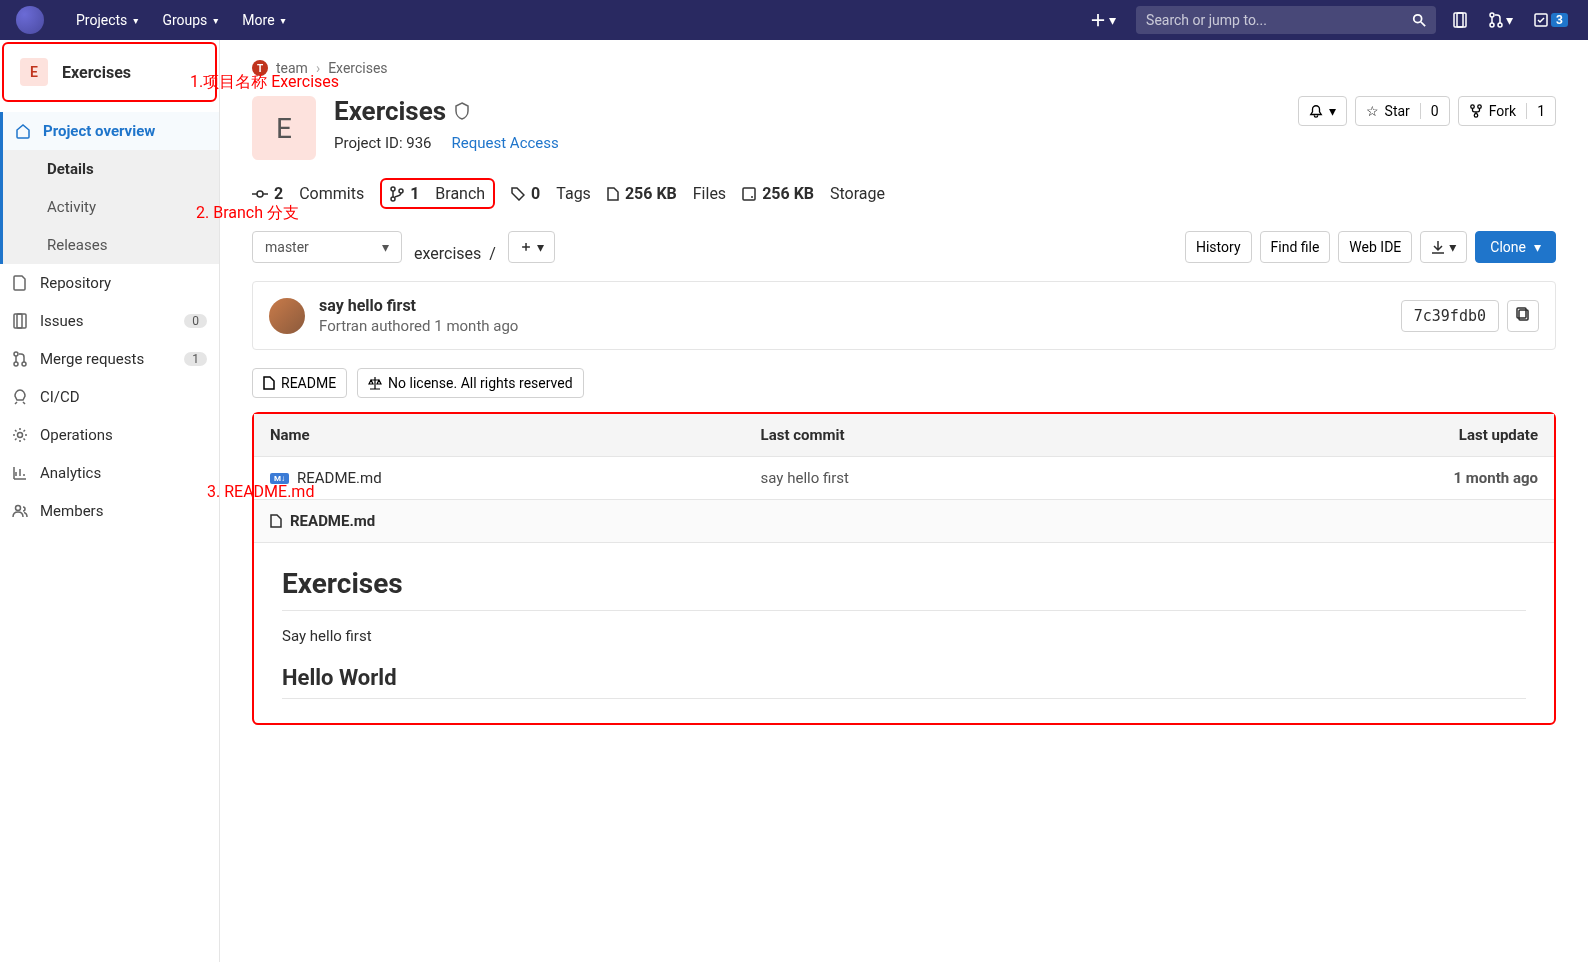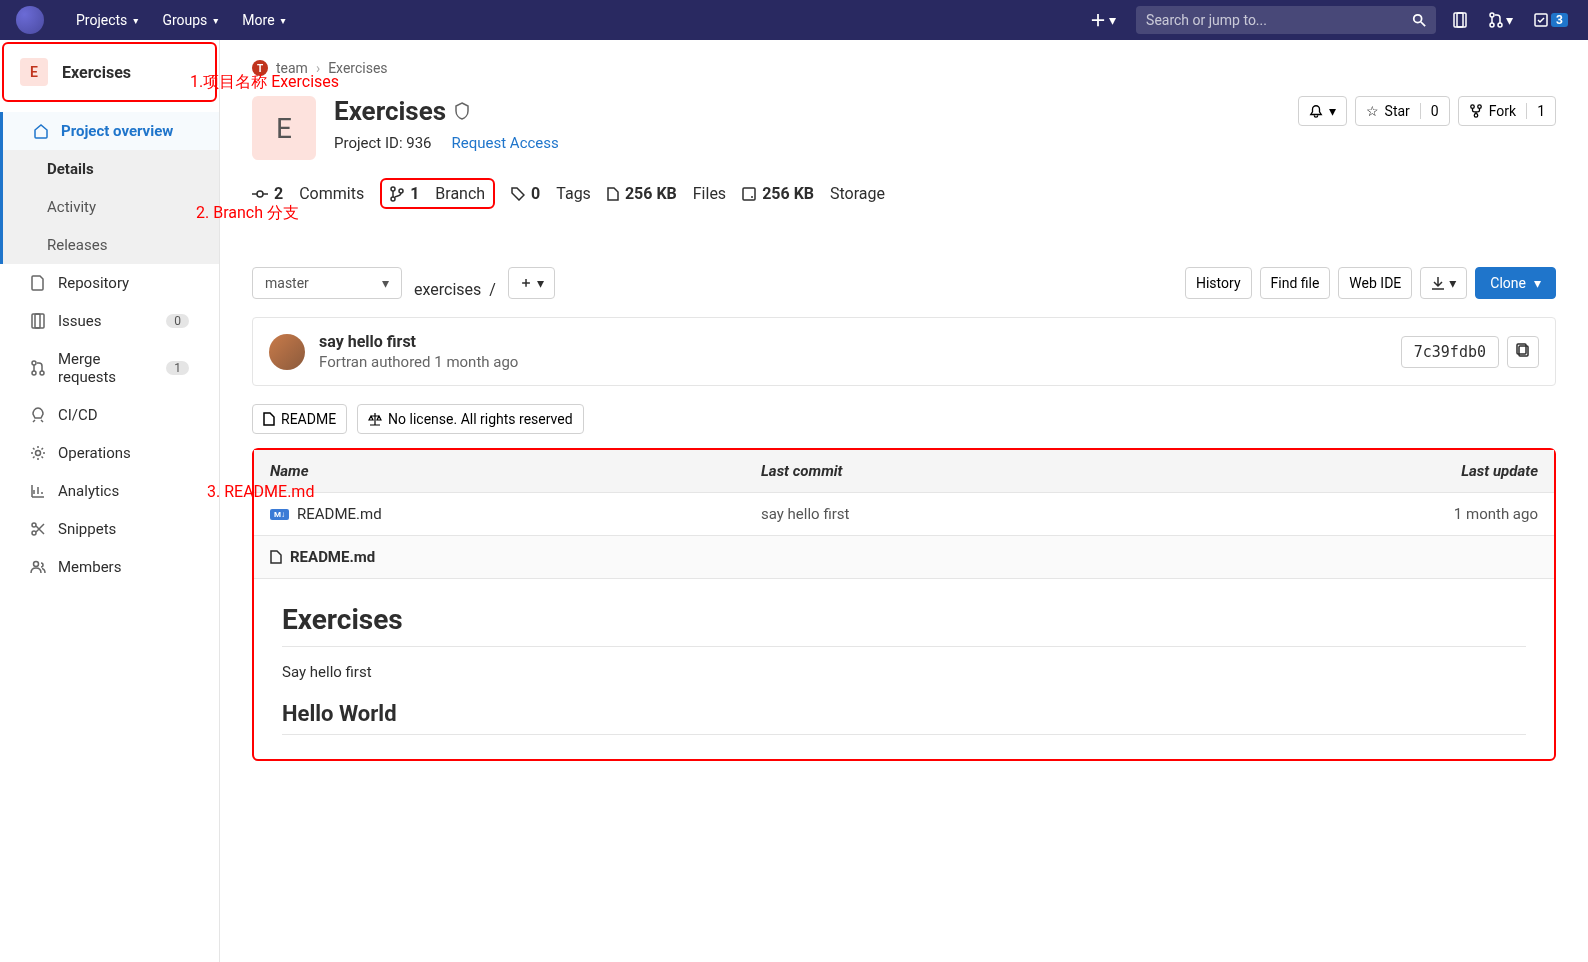--- a/index.html
+++ b/index.html
@@ -23,21 +23,21 @@
 .sidebar { width: 220px; border-right: 1px solid #e5e5e5; min-height: calc(100vh - 40px); }
 .content { flex: 1; padding: 12px 32px 32px; }
 
 
 .project-header { display: flex; align-items: center; gap: 14px; padding: 14px 16px; border: 2px solid #ff0000; border-radius: 6px; margin: 2px; }
 .project-avatar-sm { width: 28px; height: 28px; background: #fde2dd; color: #c0341d; display: flex; align-items: center; justify-content: center; font-weight: 600; border-radius: 4px; }
 .project-header-name { font-weight: 700; font-size: 16px; }
 
 
 .side-nav { list-style: none; padding: 8px 0; }
-.side-item { display: flex; align-items: center; gap: 12px; padding: 10px 30px; cursor: pointer; color: #2e2e2e; font-size: 15px; }
+.side-item { display: flex; align-items: center; gap: 12px; padding: 10px 12px; cursor: pointer; color: #2e2e2e; font-size: 15px; text-align: center; }
 .side-item.active { color: #1f75cb; font-weight: 700; border-left: 3px solid #1f75cb; background: rgba(31,117,203,0.04); }
 .side-item .icn { width: 16px; display: flex; justify-content: center; color: #666; }
 .side-item.active .icn { color: #1f75cb; }
 .side-sub { list-style: none; background: #f0f0f0; border-left: 3px solid #1f75cb; }
 .side-sub li { padding: 10px 16px 10px 44px; cursor: pointer; font-size: 15px; color: #555; }
 .side-sub li.sub-active { font-weight: 700; color: #2e2e2e; }
 .side-badge { margin-left: auto; background: #e5e5e5; color: #555; border-radius: 10px; padding: 0 8px; font-size: 12px; }
 
 
 .annot { position: absolute; color: #ff0000; font-size: 16px; font-weight: 400; pointer-events: none; }
@@ -64,44 +64,44 @@
 .stats-row { display: flex; gap: 16px; align-items: center; font-size: 16px; margin-bottom: 22px; flex-wrap: wrap; }
 .stat { display: flex; align-items: center; gap: 6px; cursor: pointer; padding: 2px 0; }
 .stat strong { font-weight: 700; }
 .stat-boxed { border: 2px solid #ff0000; border-radius: 6px; padding: 4px 8px; }
 
 
 .controls-row { display: flex; gap: 12px; align-items: flex-end; margin-bottom: 18px; }
 .branch-select { border: 1px solid #d1d1d1; border-radius: 4px; padding: 7px 12px; min-width: 150px; display: flex; align-items: center; justify-content: space-between; cursor: pointer; background: #fff; color: #555; }
 .path-crumb { font-size: 16px; color: #2e2e2e; display: flex; align-items: center; gap: 8px; }
 .plus-dd { border: 1px solid #d1d1d1; border-radius: 4px; padding: 6px 10px; cursor: pointer; display: flex; align-items: center; gap: 4px; }
-.controls-right { margin-left: auto; display: flex; gap: 8px; margin-top: 36px; }
+.controls-right { margin-left: auto; display: flex; gap: 8px; }
 .btn-primary { background: #1f75cb; color: #fff; border: 1px solid #1f75cb; border-radius: 4px; padding: 7px 14px; font-size: 14px; cursor: pointer; display: inline-flex; align-items: center; gap: 8px; }
 .dl-btn { border: 1px solid #d1d1d1; border-radius: 4px; padding: 6px 10px; cursor: pointer; display: flex; align-items: center; gap: 4px; }
 
 
 .last-commit { border: 1px solid #e5e5e5; border-radius: 4px; padding: 14px 16px; display: flex; align-items: center; gap: 14px; margin-bottom: 18px; }
 .commit-avatar { width: 36px; height: 36px; border-radius: 50%; background: linear-gradient(135deg, #c97b4a, #8b5a3c); }
 .commit-msg { font-weight: 700; font-size: 16px; }
 .commit-meta { color: #666; font-size: 15px; margin-top: 2px; }
 .commit-right { margin-left: auto; display: flex; gap: 8px; }
 .sha-box { border: 1px solid #d1d1d1; border-radius: 4px; padding: 6px 12px; font-family: monospace; font-size: 15px; }
 .copy-btn { border: 1px solid #d1d1d1; border-radius: 4px; padding: 6px 8px; cursor: pointer; }
 
 
 .quick-actions { display: flex; gap: 10px; margin-bottom: 14px; }
 
 
 .file-area { border: 2px solid #ff0000; border-radius: 6px; }
 .file-table { width: 100%; border-collapse: collapse; }
 .file-table thead { background: #f5f5f5; }
-.file-table th { text-align: left; padding: 12px 16px; font-weight: 700; font-size: 15px; border-bottom: 1px solid #e5e5e5; font-style: italic; }
+.file-table th { text-align: left; padding: 12px 16px; font-weight: 700; font-size: 15px; border-bottom: 1px solid #e5e5e5; }
 .file-table th:last-child { text-align: right; }
 .file-table td { padding: 12px 16px; border-bottom: 1px solid #e5e5e5; color: #555; font-size: 15px; }
-.file-table td:last-child { text-align: right; }
+.file-table td:last-child { text-align: right; font-weight: bold; }
 .file-name { display: flex; align-items: center; gap: 8px; color: #2e2e2e; }
 .md-icon { background: #3b7bd6; color: #fff; font-size: 8px; padding: 1px 4px; border-radius: 2px; font-weight: 700; }
 
 
 .readme-head { display: flex; align-items: center; gap: 8px; padding: 12px 16px; border-bottom: 1px solid #e5e5e5; font-weight: 700; font-size: 15px; background: #fafafa; }
 .readme-body { padding: 24px 28px; }
 .readme-body h1 { font-size: 28px; font-weight: 700; border-bottom: 1px solid #e5e5e5; padding-bottom: 10px; margin-bottom: 16px; }
 .readme-body p { font-size: 15px; margin-bottom: 20px; }
 .readme-body h2 { font-size: 22px; font-weight: 700; border-bottom: 1px solid #e5e5e5; padding-bottom: 8px; }
 
@@ -235,30 +235,20 @@
           </span>
           <span>Operations</span>
         </li>
       <li class="side-item">
           <span class="icn">
             <svg width="16" height="16" viewBox="0 0 16 16">
               <path d="M2 14V2M2 14h12M4 11V7M8 11V4M12 11V9" stroke="currentColor" stroke-width="1.5"></path>
             </svg>
           </span>
           <span>Analytics</span>
-        </li>
-      <li class="side-item">
-          <span class="icn">
-            <svg width="16" height="16" viewBox="0 0 16 16">
-              <circle cx="4" cy="4" r="2" fill="none" stroke="currentColor" stroke-width="1.5"></circle>
-              <circle cx="4" cy="12" r="2" fill="none" stroke="currentColor" stroke-width="1.5"></circle>
-              <path d="M6 5l8 8M6 11l8-8" stroke="currentColor" stroke-width="1.5"></path>
-            </svg>
-          </span>
-          <span>Snippets</span>
         </li>
       <li class="side-item">
           <span class="icn">
             <svg width="16" height="16" viewBox="0 0 16 16">
               <circle cx="6" cy="5" r="2.5" fill="none" stroke="currentColor" stroke-width="1.5"></circle>
               <path d="M1 14c0-3 2-5 5-5s5 2 5 5M11 4a2 2 0 110 4M15 14c0-2-1-4-3-4.5" fill="none" stroke="currentColor" stroke-width="1.5"></path>
             </svg>
           </span>
           <span>Members</span>
         </li>

